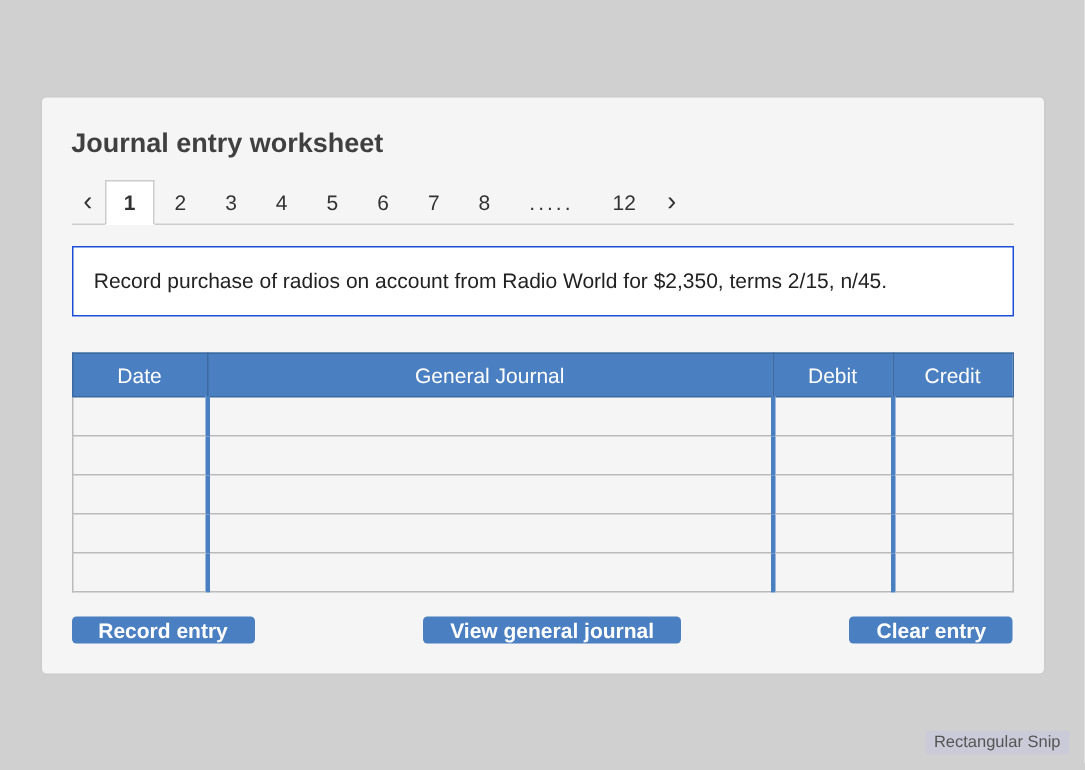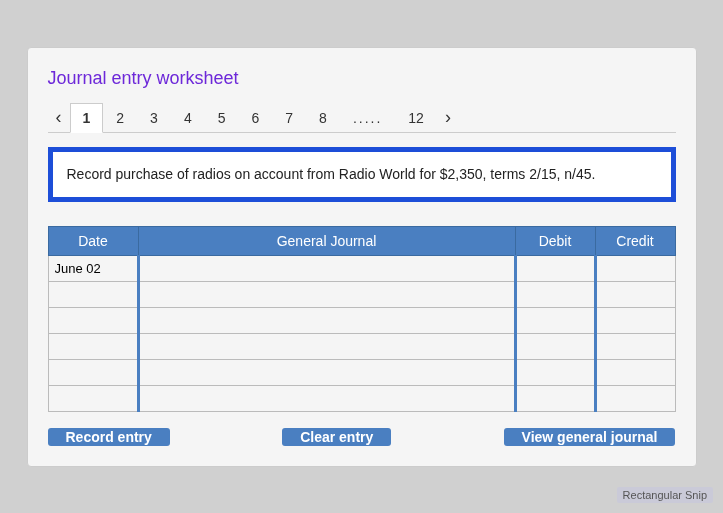--- a/index.html
+++ b/index.html
@@ -15,23 +15,23 @@
     }
     .card {
       background: #f5f5f5;
       border: 1px solid #ccc;
       border-radius: 4px;
       width: 670px;
       padding: 20px 20px 20px 20px;
     }
     .title {
       font-size: 18px;
-      font-weight: normal;
+      font-weight: bold;
       margin-bottom: 14px;
-      color: #6d28d9;
+      color: #404040;
     }
     .tabs-row {
       display: flex;
       align-items: center;
       border-bottom: 1px solid #ccc;
       margin-bottom: 14px;
       gap: 0;
     }
     .nav-arrow {
       background: none;
@@ -58,21 +58,21 @@
       border: 1px solid #ccc;
       border-bottom: 1px solid #fff;
       font-weight: bold;
       margin-bottom: -1px;
     }
     .tab.dots {
       letter-spacing: 2px;
     }
     .description-box {
       background: #fff;
-      border: 5px solid #1d4ed8;
+      border: 1px solid #1d4ed8;
       padding: 12px 14px;
       font-size: 14px;
       color: #222;
       line-height: 1.5;
       margin-bottom: 24px;
     }
     .note {
       color: #cc0000;
       font-size: 13px;
       margin-bottom: 8px;
@@ -168,26 +168,20 @@
   <table>
     <thead>
       <tr>
         <th class="date-col">Date</th>
         <th class="journal-col">General Journal</th>
         <th class="debit-col">Debit</th>
         <th class="credit-col">Credit</th>
       </tr>
     </thead>
     <tbody id="table-body">
-    <tr>
-          <td><input type="text" value="June 02" style=""></td>
-          <td class="blue-left-border"><input type="text" style=""></td>
-          <td class="blue-left-border"><input type="text" style=""></td>
-          <td class="blue-left-border"><input type="text" style=""></td>
-        </tr>
         <tr>
           <td><input type="text" style=""></td>
           <td class="blue-left-border"><input type="text" style=""></td>
           <td class="blue-left-border"><input type="text" style=""></td>
           <td class="blue-left-border"><input type="text" style=""></td>
         </tr>
         <tr>
           <td><input type="text" style=""></td>
           <td class="blue-left-border"><input type="text" style=""></td>
           <td class="blue-left-border"><input type="text" style=""></td>
@@ -209,18 +203,18 @@
           <td><input type="text" style=""></td>
           <td class="blue-left-border"><input type="text" style=""></td>
           <td class="blue-left-border"><input type="text" style=""></td>
           <td class="blue-left-border"><input type="text" style=""></td>
         </tr>
       </tbody>
   </table>
 
   <div class="buttons-row">
     <button class="btn">Record entry</button>
+    <button class="btn">View general journal</button>
     <button class="btn">Clear entry</button>
-    <button class="btn">View general journal</button>
   </div>
 </div>
 
 <div class="watermark">Rectangular Snip</div>
 
 </body></html>

